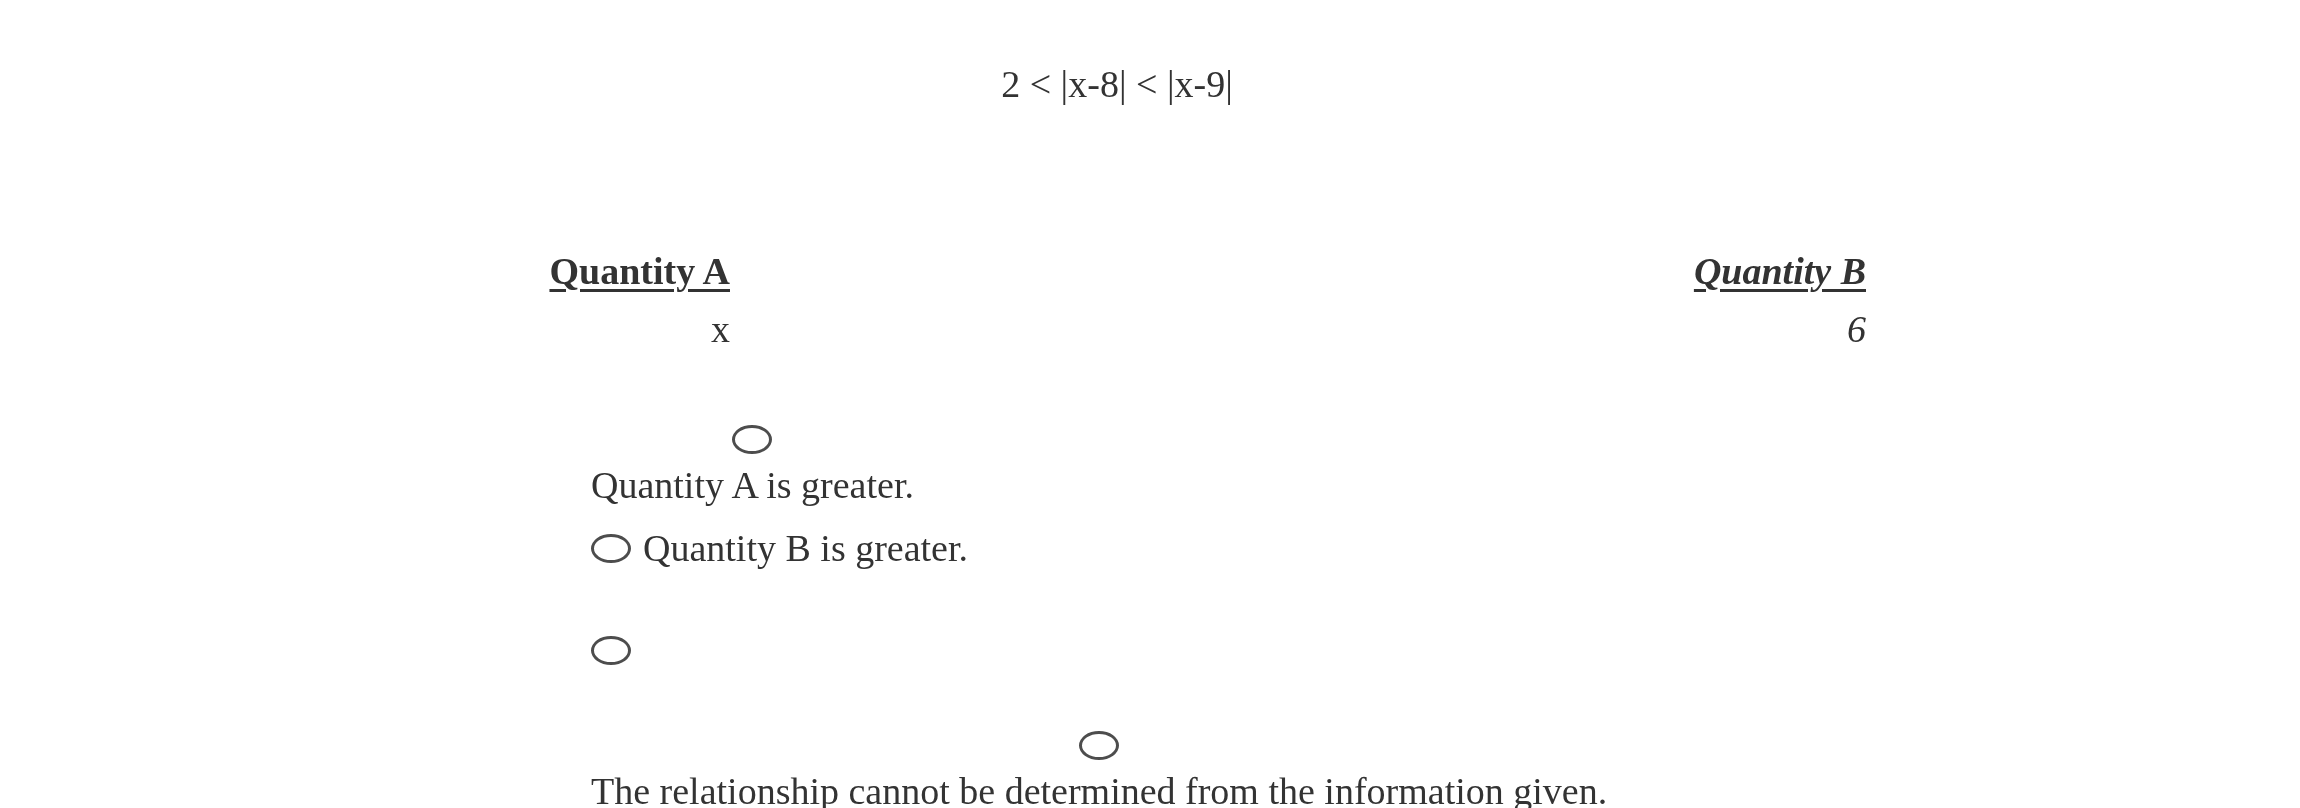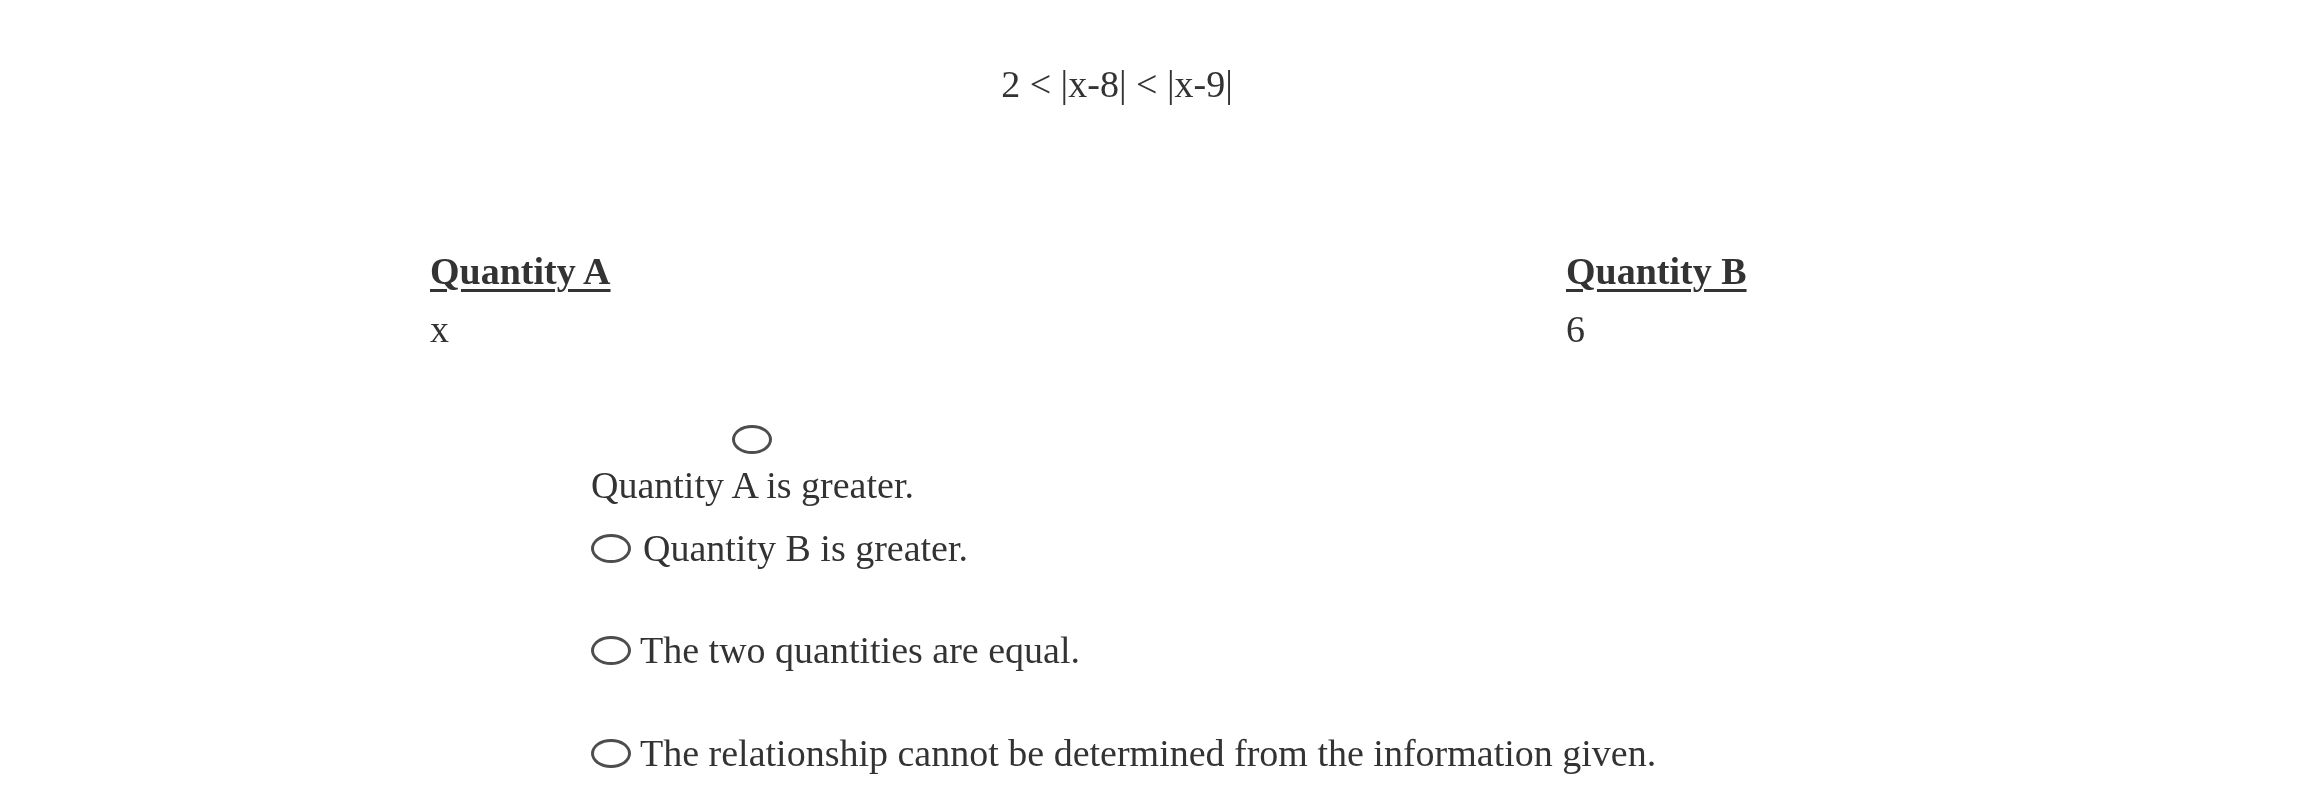--- a/index.html
+++ b/index.html
@@ -27,24 +27,24 @@
     text-align: center;
     font-size: 38px;
     line-height: 44px;
     white-space: pre;
   }
 
   
   .qcol {
     position: absolute;
     width: 300px;
-    text-align: left;
+    text-align: right;
   }
   .qcol-a { left: 430px; }
-  .qcol-b { left: 1566px; }
+  .qcol-b { left: 1566px; font-style: italic; }
   .q-heading {
     position: absolute;
     top: 228px;
     font-weight: bold;
     font-size: 38px;
     line-height: 46px;
     text-decoration: underline;
     text-decoration-thickness: 3px;
     text-underline-offset: 5px;
   }
@@ -68,21 +68,21 @@
     height: 44px;
     display: flex;
     align-items: center;
     gap: 9px;
     cursor: default;
     white-space: nowrap;
   }
   .option-row:nth-child(1) { top: 405px; flex-direction: column; }
   .option-row:nth-child(2) { top: 506px; gap: 12px; }
   .option-row:nth-child(3) { top: 608px; }
-  .option-row:nth-child(4) { top: 711px; }
+  .option-row:nth-child(4) { top: 711px; flex-direction: column; }
   .radio {
     flex: 0 0 auto;
     width: 34px;
     height: 23px;
     border: 3px solid #4d4d4d;
     border-radius: 50%;
     background: #ffffff;
     box-sizing: content-box;
   }
   .option-label {
@@ -112,21 +112,20 @@
       <span class="option-label">Quantity A is greater.</span>
     </div>
 
     <div class="option-row">
       <span class="radio"></span>
       <span class="option-label">Quantity B is greater.</span>
     </div>
 
     <div class="option-row">
       <span class="radio"></span>
-      <span class="option-label">The two quantities are equal.</span>
     </div>
 
     <div class="option-row">
       <span class="radio"></span>
       <span class="option-label">The relationship cannot be determined from the information given.</span>
     </div>
 
   </div>
 
 </div>

